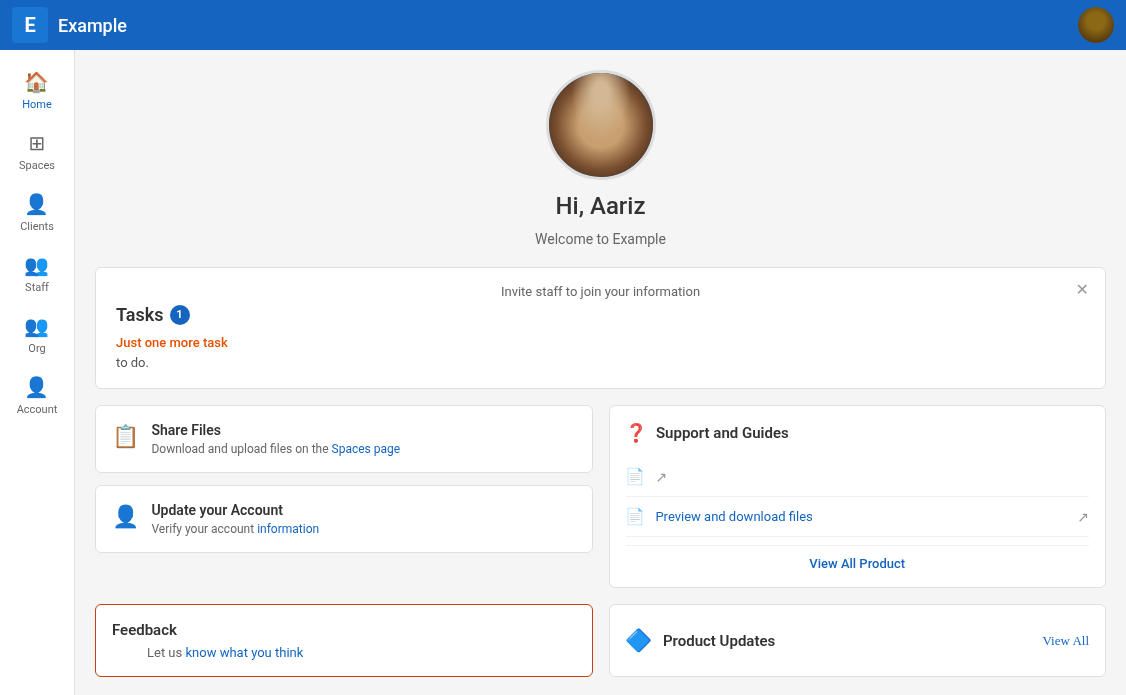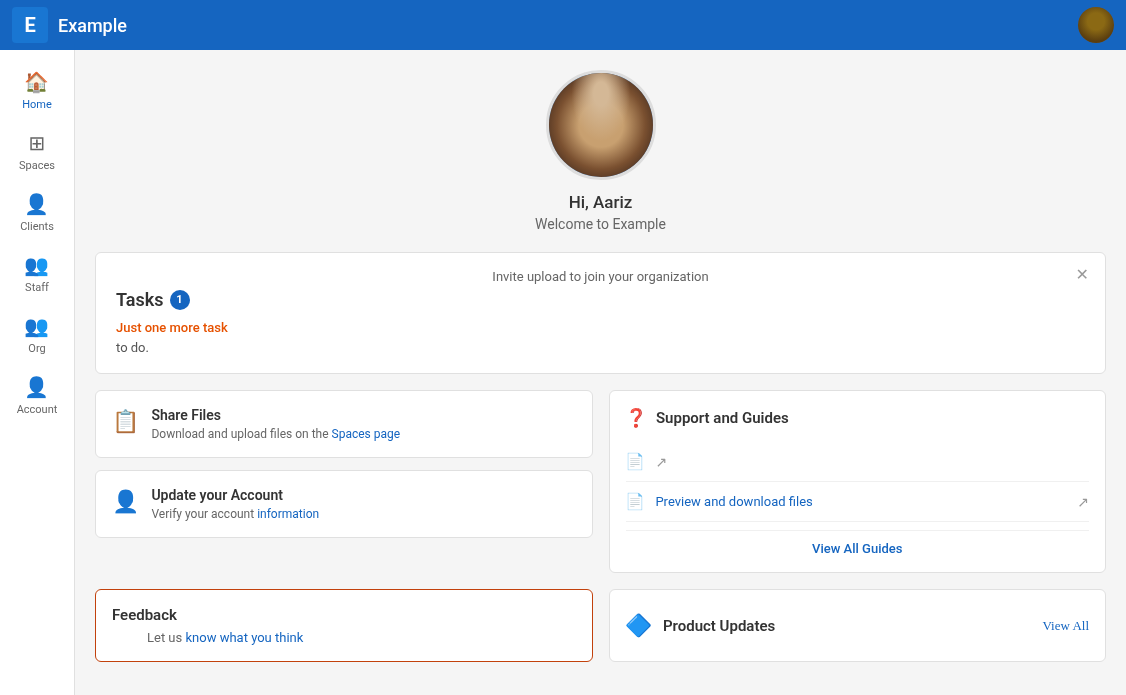--- a/index.html
+++ b/index.html
@@ -94,22 +94,22 @@
       display: flex; align-items: center; justify-content: center;
       border: 3px solid #ddd;
     }
     .profile-avatar-inner {
       width: 100%; height: 100%;
       background: 
         radial-gradient(ellipse at 50% 35%, #c8a882 20%, #a07850 50%, #6b4f2f 80%);
       position: relative;
     }
     .profile-name {
-      font-size: 17px; font-weight: 500; color: #333;
-      margin-bottom: 4px;
+      font-size: 24px; font-weight: 500; color: #333;
+      margin-bottom: 11px;
     }
     .profile-subtitle {
       font-size: 14px; color: #666;
     }
 
     
     .tasks-card {
       background: white;
       border-radius: 6px;
       border: 1px solid #e0e0e0;
@@ -301,21 +301,21 @@
           background: 
             radial-gradient(ellipse at 50% 20%, #d4b896 10%, transparent 40%),
             radial-gradient(ellipse at 50% 50%, #c8a070 30%, #7a5030 60%, #4a3020 80%);
         "></div>
       </div>
       <div class="profile-name">Hi, Aariz</div>
       <div class="profile-subtitle">Welcome to Example</div>
     </div>
 
     <div class="tasks-card">
-      <div class="invite-banner">Invite upload to join your organization</div>
+      <div class="invite-banner">Invite staff to join your information</div>
       <div class="close-btn">✕</div>
       <div class="tasks-header">
         <span class="tasks-title">Tasks</span>
         <span class="badge">1</span>
       </div>
       <div class="tasks-desc">
         <span class="highlight">Just one more task</span><br>
         <span>to do.</span>
       </div>
     </div>
@@ -352,21 +352,21 @@
         </div>
         <div class="guide-item">
           <span class="guide-icon">📄</span>
           <span class="guide-external">↗</span>
         </div>
         <div class="guide-item">
           <span class="guide-icon">📄</span>
           <span class="guide-text">Preview and download files</span>
           <span class="guide-external">↗</span>
         </div>
-        <div class="view-all-guides">View All Guides</div>
+        <div class="view-all-guides">View All Product</div>
       </div>
     </div>
 
     <div class="two-col">
 
       <div class="feedback-card">
         <div class="feedback-title">Feedback</div>
         <div class="feedback-text">
           Let us <span class="link">know what you think</span>
         </div>

